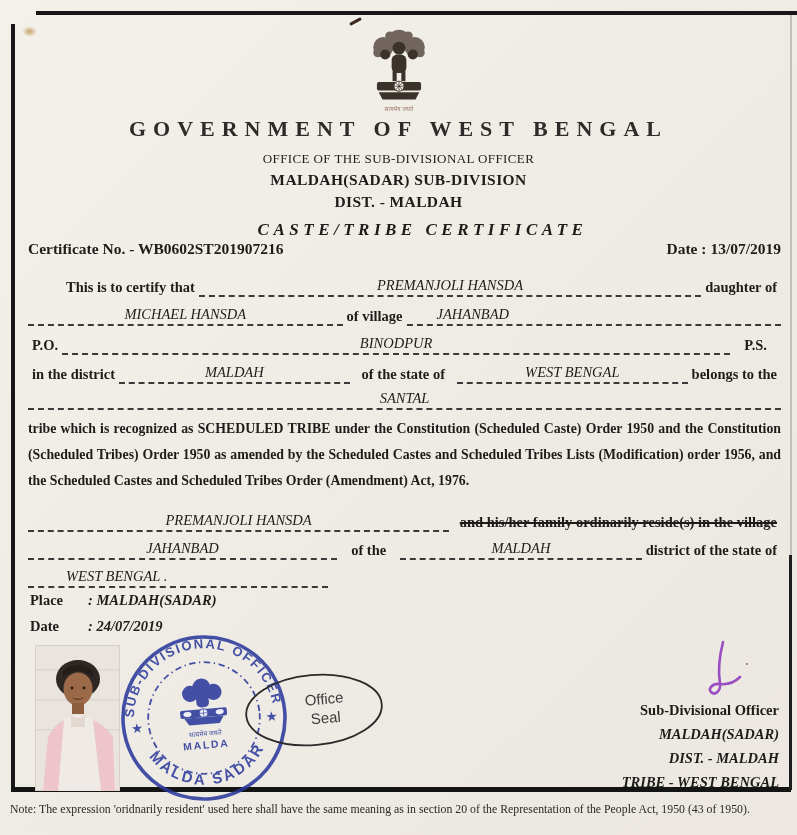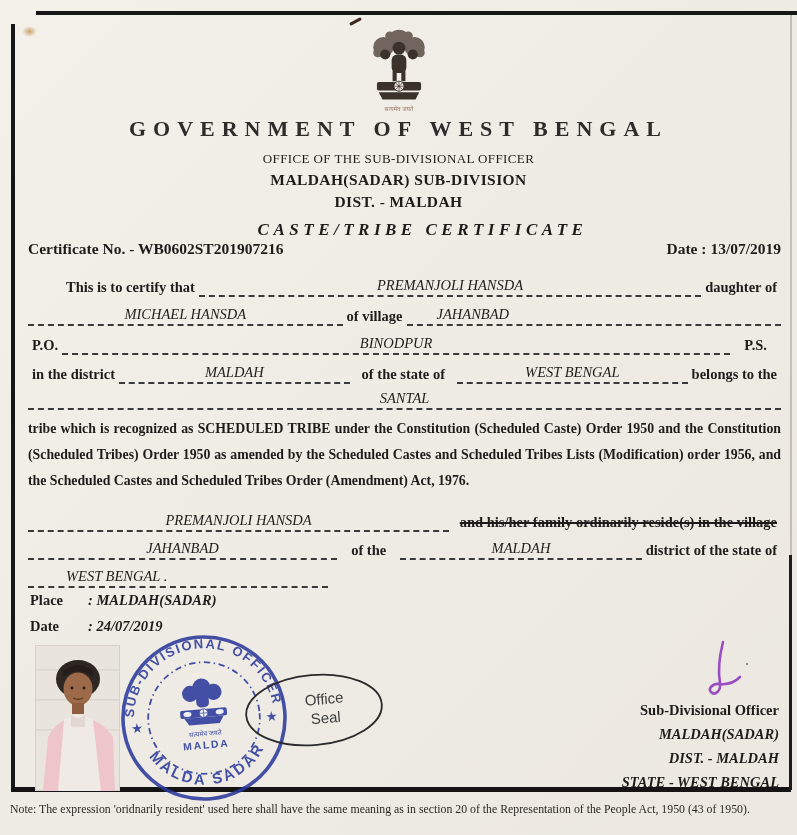--- a/index.html
+++ b/index.html
@@ -288,17 +288,17 @@
     <svg width="60" height="70" viewBox="0 0 60 70">
       <path d="M30 4 C26 20 25 34 27 45 C28 53 22 58 18 54 C15 51 19 45 27 46 C36 47 42 44 47 39" stroke="#9a4ec2" stroke-width="2.6" fill="none" stroke-linecap="round"></path>
       <circle cx="54" cy="26" r="1" fill="#7a6a60"></circle>
     </svg>
   </div>
 
   <div class="sig-block">
     <div class="sig-line1">Sub-Divisional Officer</div>
     <div class="sig-line2">MALDAH(SADAR)</div>
     <div class="sig-line3">DIST. - MALDAH</div>
-    <div class="sig-line4">STATE - WEST BENGAL</div>
+    <div class="sig-line4">TRIBE - WEST BENGAL</div>
   </div>
 
   <div class="note">Note:  The expression 'oridnarily resident' used here shall have the same meaning as in section 20 of the Representation of the People Act, 1950 (43 of 1950).</div>
 </div>
 
 </body></html>

